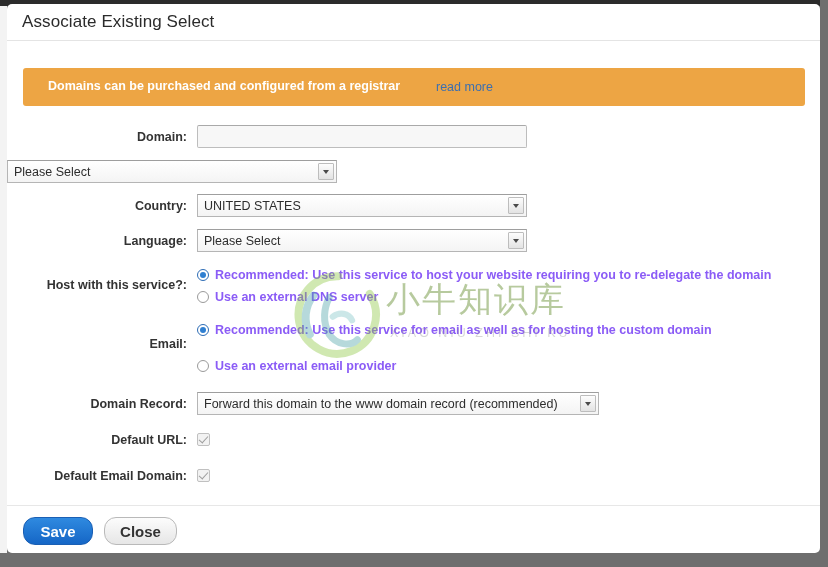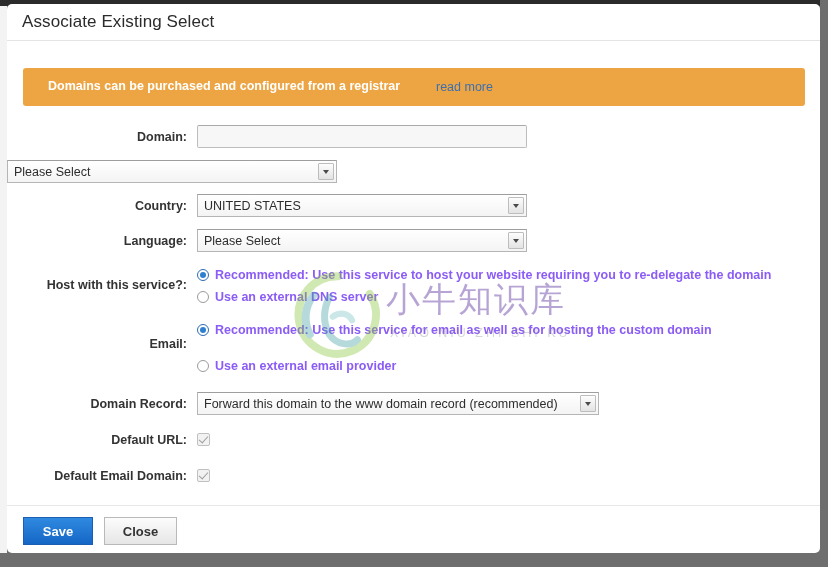--- a/index.html
+++ b/index.html
@@ -270,22 +270,22 @@
     bottom: 0;
     width: 813px;
     height: 48px;
     border-top: 1px solid #e7e7e7;
     box-sizing: border-box;
   }
   .btn {
     position: absolute;
     top: 11px;
     height: 28px;
-    border-radius: 0;
-    font-size: 13px;
+    border-radius: 12px;
+    font-size: 15px;
     font-weight: bold;
     font-family: "Liberation Sans", sans-serif;
     cursor: pointer;
     box-sizing: border-box;
     padding: 0;
   }
   .btn-save {
     left: 16px;
     width: 70px;
     background: linear-gradient(#2f8ae0, #1566c6);
@@ -313,21 +313,21 @@
   .wm-logo {
     position: absolute;
     left: 0; top: 0;
     width: 88px; height: 88px;
   }
   .wm-cn {
     position: absolute;
     left: 92px;
     top: 6px;
     font-size: 34px;
-    color: #4c1d95;
+    color: #4d7c0f;
     letter-spacing: 2px;
     font-family: "DejaVu Sans", sans-serif;
     white-space: nowrap;
   }
   .wm-py {
     position: absolute;
     left: 96px;
     top: 55px;
     font-size: 12.5px;
     color: #9a9a9a;

